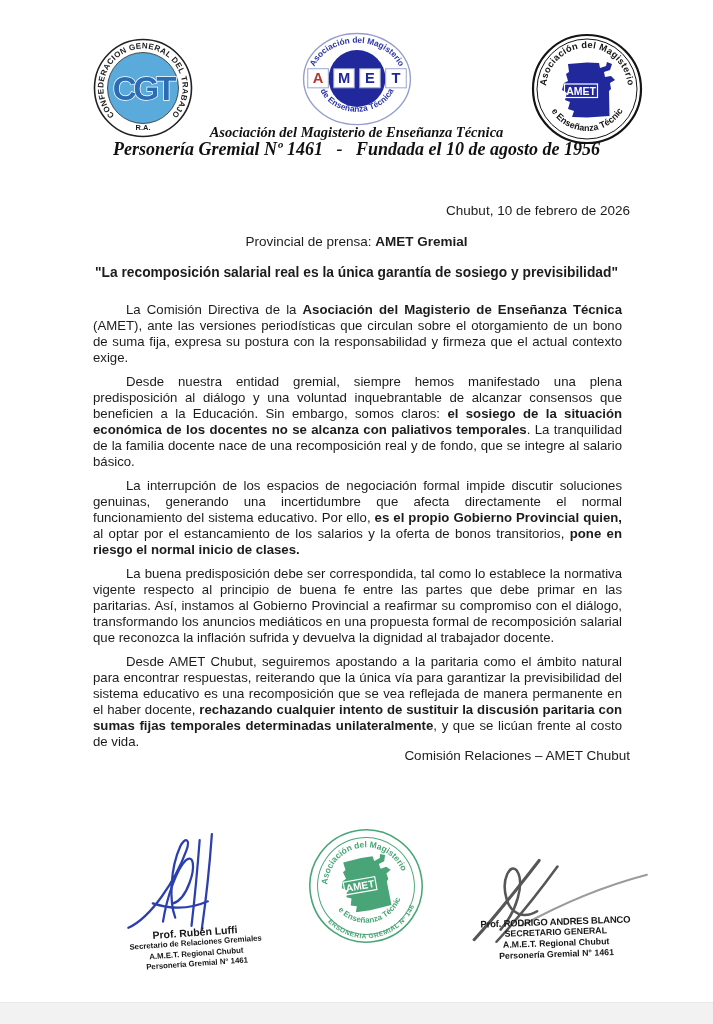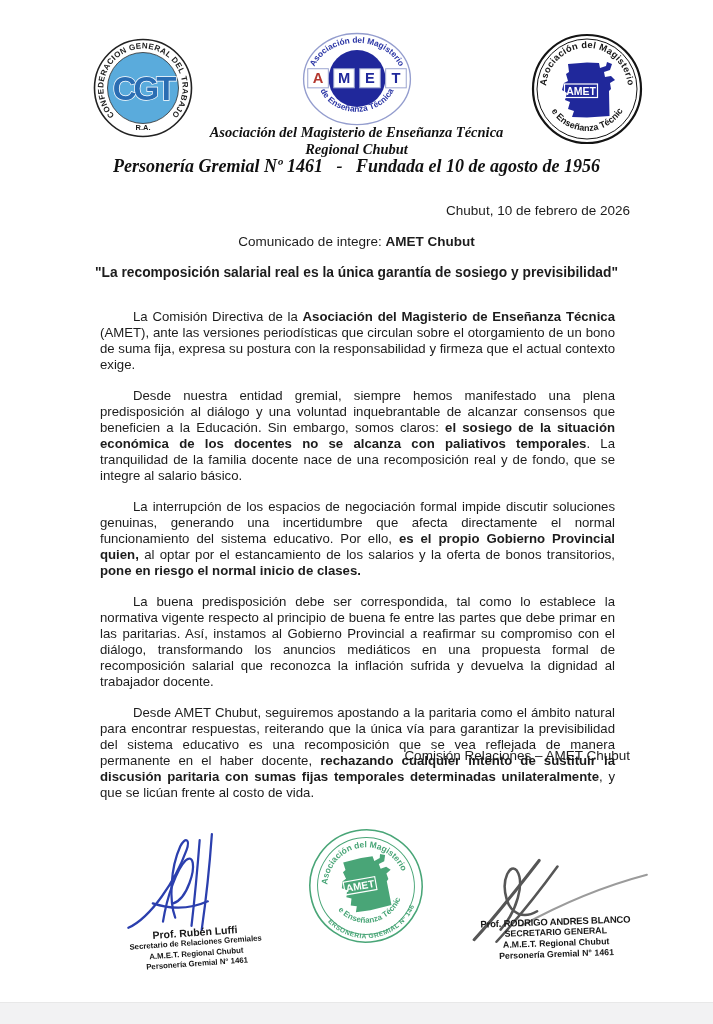--- a/index.html
+++ b/index.html
@@ -16,21 +16,21 @@
   .org-lines{left:0;top:124px;width:713px;text-align:center;
              font-family:"Liberation Serif","DejaVu Serif",serif;
              font-weight:bold;font-style:italic;font-size:14.5px;line-height:17px;color:#111;}
   .org-line3{font-size:18px;white-space:pre;}
 
   .date-line{top:203px;right:83px;font-size:13.5px;margin-left:40px;}
   .press-line{top:234px;left:0;width:713px;text-align:center;font-size:13.5px;}
   .headline{top:265px;left:0;width:713px;text-align:center;font-size:13.8px;font-weight:bold;}
 
   .body-text{top:294px;left:85px;width:545px;font-size:13.2px;line-height:16px;text-align:justify;}
-  .body-text p{margin:15px;text-indent:33px;}
+  .body-text p{margin:8px;text-indent:33px;}
 
   .closing{top:748px;right:83px;font-size:13.5px;}
 
   
   .left-scribble{left:122px;top:828px;width:138px;height:110px;}
   .right-scribble{left:466px;top:843px;width:188px;height:104px;}
   .stamp{left:306px;top:826px;width:120px;height:120px;opacity:.92;}
 
   .sig-block{width:180px;text-align:center;font-weight:bold;color:#171717;}
   .left-block{left:106px;top:926px;transform:rotate(-4deg);}
@@ -102,28 +102,27 @@
   <text font-size="9" font-weight="bold" fill="#151515">
     <textPath href="#sealBottom" startOffset="50%" text-anchor="middle">de Enseñanza Técnica</textPath>
   </text>
   <path d="M 37 31 L 56 29.5 L 68 30 L 69 35 L 75 33 L 76 29 L 81 31 L 79 37 L 73 39 L 74 44 L 80 43 L 84 47 L 79 50 L 80 56 L 78 58 L 78.5 83 L 56 84.5 L 41 84 L 43 78 L 37 76 L 39 69 L 34 67 L 36 60 L 31 57 L 33 50 L 37 48 L 35 41 L 38 39 Z" fill="#20289b"></path>
   <rect x="33.5" y="51" width="33" height="13.5" fill="none" stroke="#ffffff" stroke-width="1.2"></rect>
   <text x="50" y="61.5" font-size="10.5" font-weight="bold" fill="#ffffff" text-anchor="middle">AMET</text>
 </svg>
 
 <div class="abs org-lines">
   <div>Asociación del Magisterio de Enseñanza Técnica</div>
-  <div>Regional Chubut</div>
   <div class="org-line3">Personería Gremial Nº 1461   -   Fundada el 10 de agosto de 1956</div>
 </div>
 
 <div class="abs date-line">Chubut, 10 de febrero de 2026</div>
 
 <div class="abs press-line">
-  <span>Comunicado de integre: </span><b>AMET Chubut</b>
+  <span>Provincial de prensa: </span><b>AMET Gremial</b>
 </div>
 
 <div class="abs headline">"La recomposición salarial real es la única garantía de sosiego y previsibilidad"</div>
 
 <div class="abs body-text" id="body-paragraphs">
     <p><span>La Comisión Directiva de la </span><b>Asociación del Magisterio de Enseñanza Técnica</b><span> (AMET), ante las versiones periodísticas que circulan sobre el otorgamiento de un bono de suma fija, expresa su postura con la responsabilidad y firmeza que el actual contexto exige.</span></p>
     <p><span>Desde nuestra entidad gremial, siempre hemos manifestado una plena predisposición al diálogo y una voluntad inquebrantable de alcanzar consensos que beneficien a la Educación. Sin embargo, somos claros: </span><b>el sosiego de la situación económica de los docentes no se alcanza con paliativos temporales</b><span>. La tranquilidad de la familia docente nace de una recomposición real y de fondo, que se integre al salario básico.</span></p>
     <p><span>La interrupción de los espacios de negociación formal impide discutir soluciones genuinas, generando una incertidumbre que afecta directamente el normal funcionamiento del sistema educativo. Por ello, </span><b>es el propio Gobierno Provincial quien,</b><span> al optar por el estancamiento de los salarios y la oferta de bonos transitorios, </span><b>pone en riesgo el normal inicio de clases.</b></p>
     <p><span>La buena predisposición debe ser correspondida, tal como lo establece la normativa vigente respecto al principio de buena fe entre las partes que debe primar en las paritarias. Así, instamos al Gobierno Provincial a reafirmar su compromiso con el diálogo, transformando los anuncios mediáticos en una propuesta formal de recomposición salarial que reconozca la inflación sufrida y devuelva la dignidad al trabajador docente.</span></p>
     <p><span>Desde AMET Chubut, seguiremos apostando a la paritaria como el ámbito natural para encontrar respuestas, reiterando que la única vía para garantizar la previsibilidad del sistema educativo es una recomposición que se vea reflejada de manera permanente en el haber docente, </span><b>rechazando cualquier intento de sustituir la discusión paritaria con sumas fijas temporales determinadas unilateralmente</b><span>, y que se licúan frente al costo de vida.</span></p>

